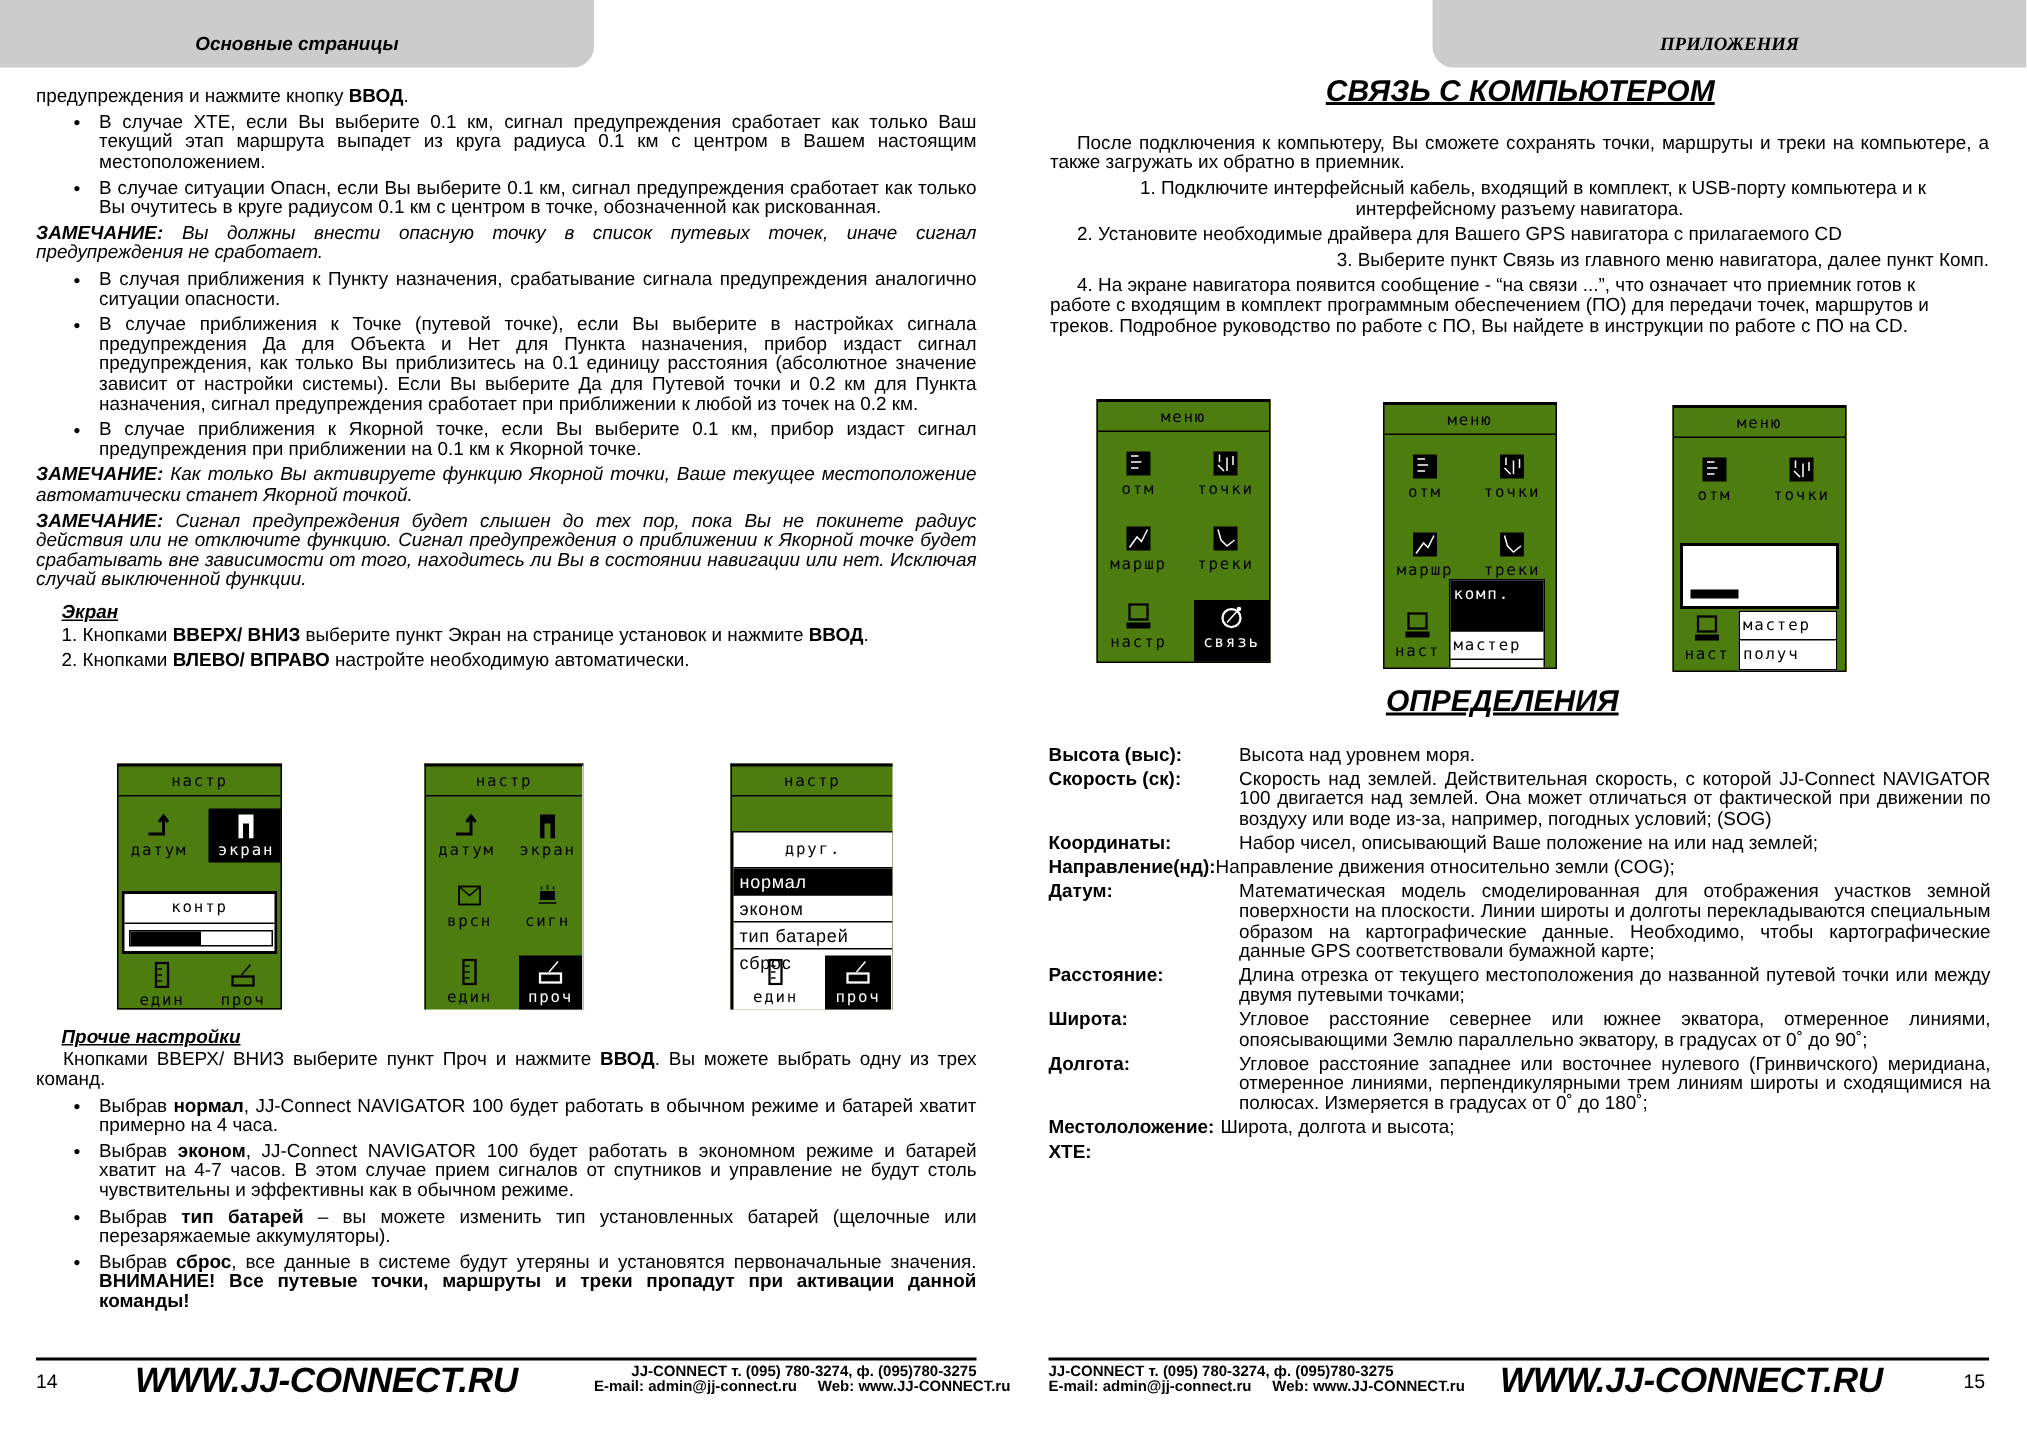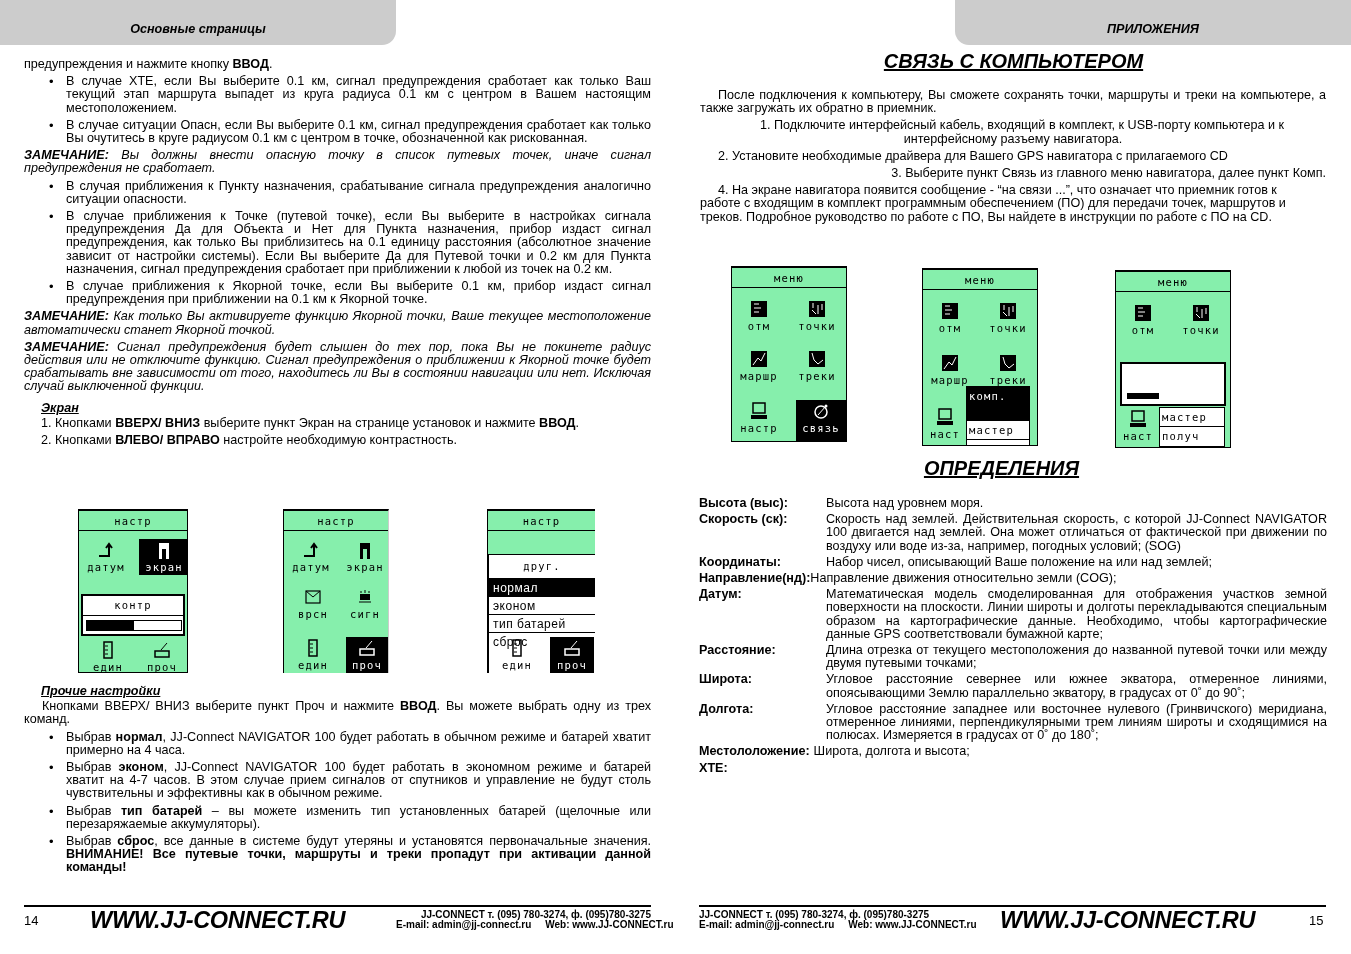--- a/index.html
+++ b/index.html
@@ -5,36 +5,36 @@
   * { box-sizing: border-box; margin: 0; padding: 0; }
   html, body { width: 1351px; height: 954px; background: #fff; overflow: hidden; }
   body { position: relative; font-family: "Liberation Sans", sans-serif; color: #000; font-size: 12.6px; line-height: 13.2px; }
 
   .page { position: absolute; top: 0; height: 954px; }
   .page.left { left: 0; width: 676px; }
   .page.right { left: 676px; width: 675px; }
 
   .hdr-tab { position: absolute; top: 0; height: 45px; background: #cccccc; font-weight: bold; font-style: italic; font-size: 12.6px; display: flex; align-items: flex-end; justify-content: center; padding-bottom: 9px; }
   .left .hdr-tab { left: 0; width: 396px; border-bottom-right-radius: 14px; }
-  .right .hdr-tab { left: 279px; width: 396px; border-bottom-left-radius: 14px; }
+  .right .hdr-tab { left: 279px; width: 396px; border-bottom-left-radius: 14px; font-family: Liberation Serif, serif; }
 
   .txt { position: absolute; text-align: justify; }
   .p { margin-bottom: 4px; }
   .ind { text-indent: 18px; }
   .bul { position: relative; padding-left: 42px; margin-bottom: 4px; }
   .bul::before { content: "\2022"; position: absolute; left: 25px; top: 0; font-size: 13px; }
   .note { font-style: italic; margin-bottom: 4px; }
   .note b { font-style: italic; }
   .sub { font-weight: bold; font-style: italic; text-decoration: underline; margin: 6px 0 2px 17px; }
   .numwrap { padding-left: 34px; text-indent: -17px; }
 
   .bigtitle { position: absolute; font-weight: bold; font-style: italic; text-decoration: underline; font-size: 20px; left: 0; width: 675px; text-align: center; }
 
   
-  .scr { position: absolute; border-left: 1.5px solid #000; border-right: 1px solid #000; border-bottom: 1px solid #000; border-top: 2px solid #000; background: #86efac; font-family: "DejaVu Sans Mono", monospace; font-size: 10.5px; letter-spacing: 1.2px; overflow: hidden; }
+  .scr { position: absolute; border-left: 1.5px solid #000; border-right: 1px solid #000; border-bottom: 1px solid #000; border-top: 2px solid #000; background: #4d7c0f; font-family: "DejaVu Sans Mono", monospace; font-size: 10.5px; letter-spacing: 1.2px; overflow: hidden; }
   .scr .ttl { height: 20px; border-bottom: 1px solid #000; text-align: center; line-height: 20px; }
   .cell { position: absolute; width: 50px; text-align: center; line-height: 12px; }
   .cell .ic { display: block; margin: 0 auto 2px; width: 18px; height: 18px; }
   .cell.sel { background: #000; color: #fff; }
   .inv { background: #000; color: #fff; }
   .popup { position: absolute; border: 2px solid #000; background: #fff; }
   .optrow { border-bottom: 1.5px solid #000; padding-left: 4px; height: 18px; line-height: 18px; font-family: "Liberation Sans", sans-serif; font-size: 12px; letter-spacing: 0.5px; }
   .bar { position: absolute; border: 1.5px solid #000; height: 11px; background: #fff; }
   .bar span { display: block; height: 100%; background: #000; }
 
@@ -64,21 +64,21 @@
     <div class="bul">В случае XTE, если Вы выберите 0.1 км, сигнал предупреждения сработает как только Ваш текущий этап маршрута выпадет из круга радиуса 0.1 км с центром в Вашем настоящим местоположением.</div>
     <div class="bul">В случае ситуации Опасн, если Вы выберите 0.1 км, сигнал предупреждения сработает как только Вы очутитесь в круге радиусом 0.1 км с центром в точке, обозначенной как рискованная.</div>
     <div class="note"><b>ЗАМЕЧАНИЕ:</b><span> Вы должны внести опасную точку в список путевых точек, иначе сигнал предупреждения не сработает.</span></div>
     <div class="bul">В случая приближения к Пункту назначения, срабатывание сигнала предупреждения аналогично ситуации опасности.</div>
     <div class="bul">В случае приближения к Точке (путевой точке), если Вы выберите в настройках сигнала предупреждения Да для Объекта и Нет для Пункта назначения, прибор издаст сигнал предупреждения, как только Вы приблизитесь на 0.1 единицу расстояния (абсолютное значение зависит от настройки системы). Если Вы выберите Да для Путевой точки и 0.2 км для Пункта назначения, сигнал предупреждения сработает при приближении к любой из точек на 0.2 км.</div>
     <div class="bul">В случае приближения к Якорной точке, если Вы выберите 0.1 км, прибор издаст сигнал предупреждения при приближении на 0.1 км к Якорной точке.</div>
     <div class="note"><b>ЗАМЕЧАНИЕ:</b><span> Как только Вы активируете функцию Якорной точки, Ваше текущее местоположение автоматически станет Якорной точкой.</span></div>
     <div class="note"><b>ЗАМЕЧАНИЕ:</b><span> Сигнал предупреждения будет слышен до тех пор, пока Вы не покинете радиус действия или не отключите функцию. Сигнал предупреждения о приближении к Якорной точке будет срабатывать вне зависимости от того, находитесь ли Вы в состоянии навигации или нет. Исключая случай выключенной функции.</span></div>
     <div class="sub" style="margin-top:8px;">Экран</div>
     <div class="numwrap p"><span>1.</span> <span>Кнопками </span><b>ВВЕРХ/ ВНИЗ</b><span> выберите пункт Экран на странице установок и нажмите </span><b>ВВОД</b><span>.</span></div>
-    <div class="numwrap p"><span>2.</span> <span>Кнопками </span><b>ВЛЕВО/ ВПРАВО</b><span> настройте необходимую контрастность.</span></div>
+    <div class="numwrap p"><span>2.</span> <span>Кнопками </span><b>ВЛЕВО/ ВПРАВО</b><span> настройте необходимую автоматически.</span></div>
   </div>
 
   <div class="scr" style="left:78px; top:509px; width:110px; height:164px;">
     <div class="ttl">настр</div>
     <div class="cell" style="left:2px; top:30px;">
       <svg class="ic" viewBox="0 0 18 18">
           <path d="M2 15 H12 V4 M9 7 L12 3 L15 7" stroke="#000" stroke-width="2" fill="none"></path>
         </svg>
       <span>датум</span>
     </div>

